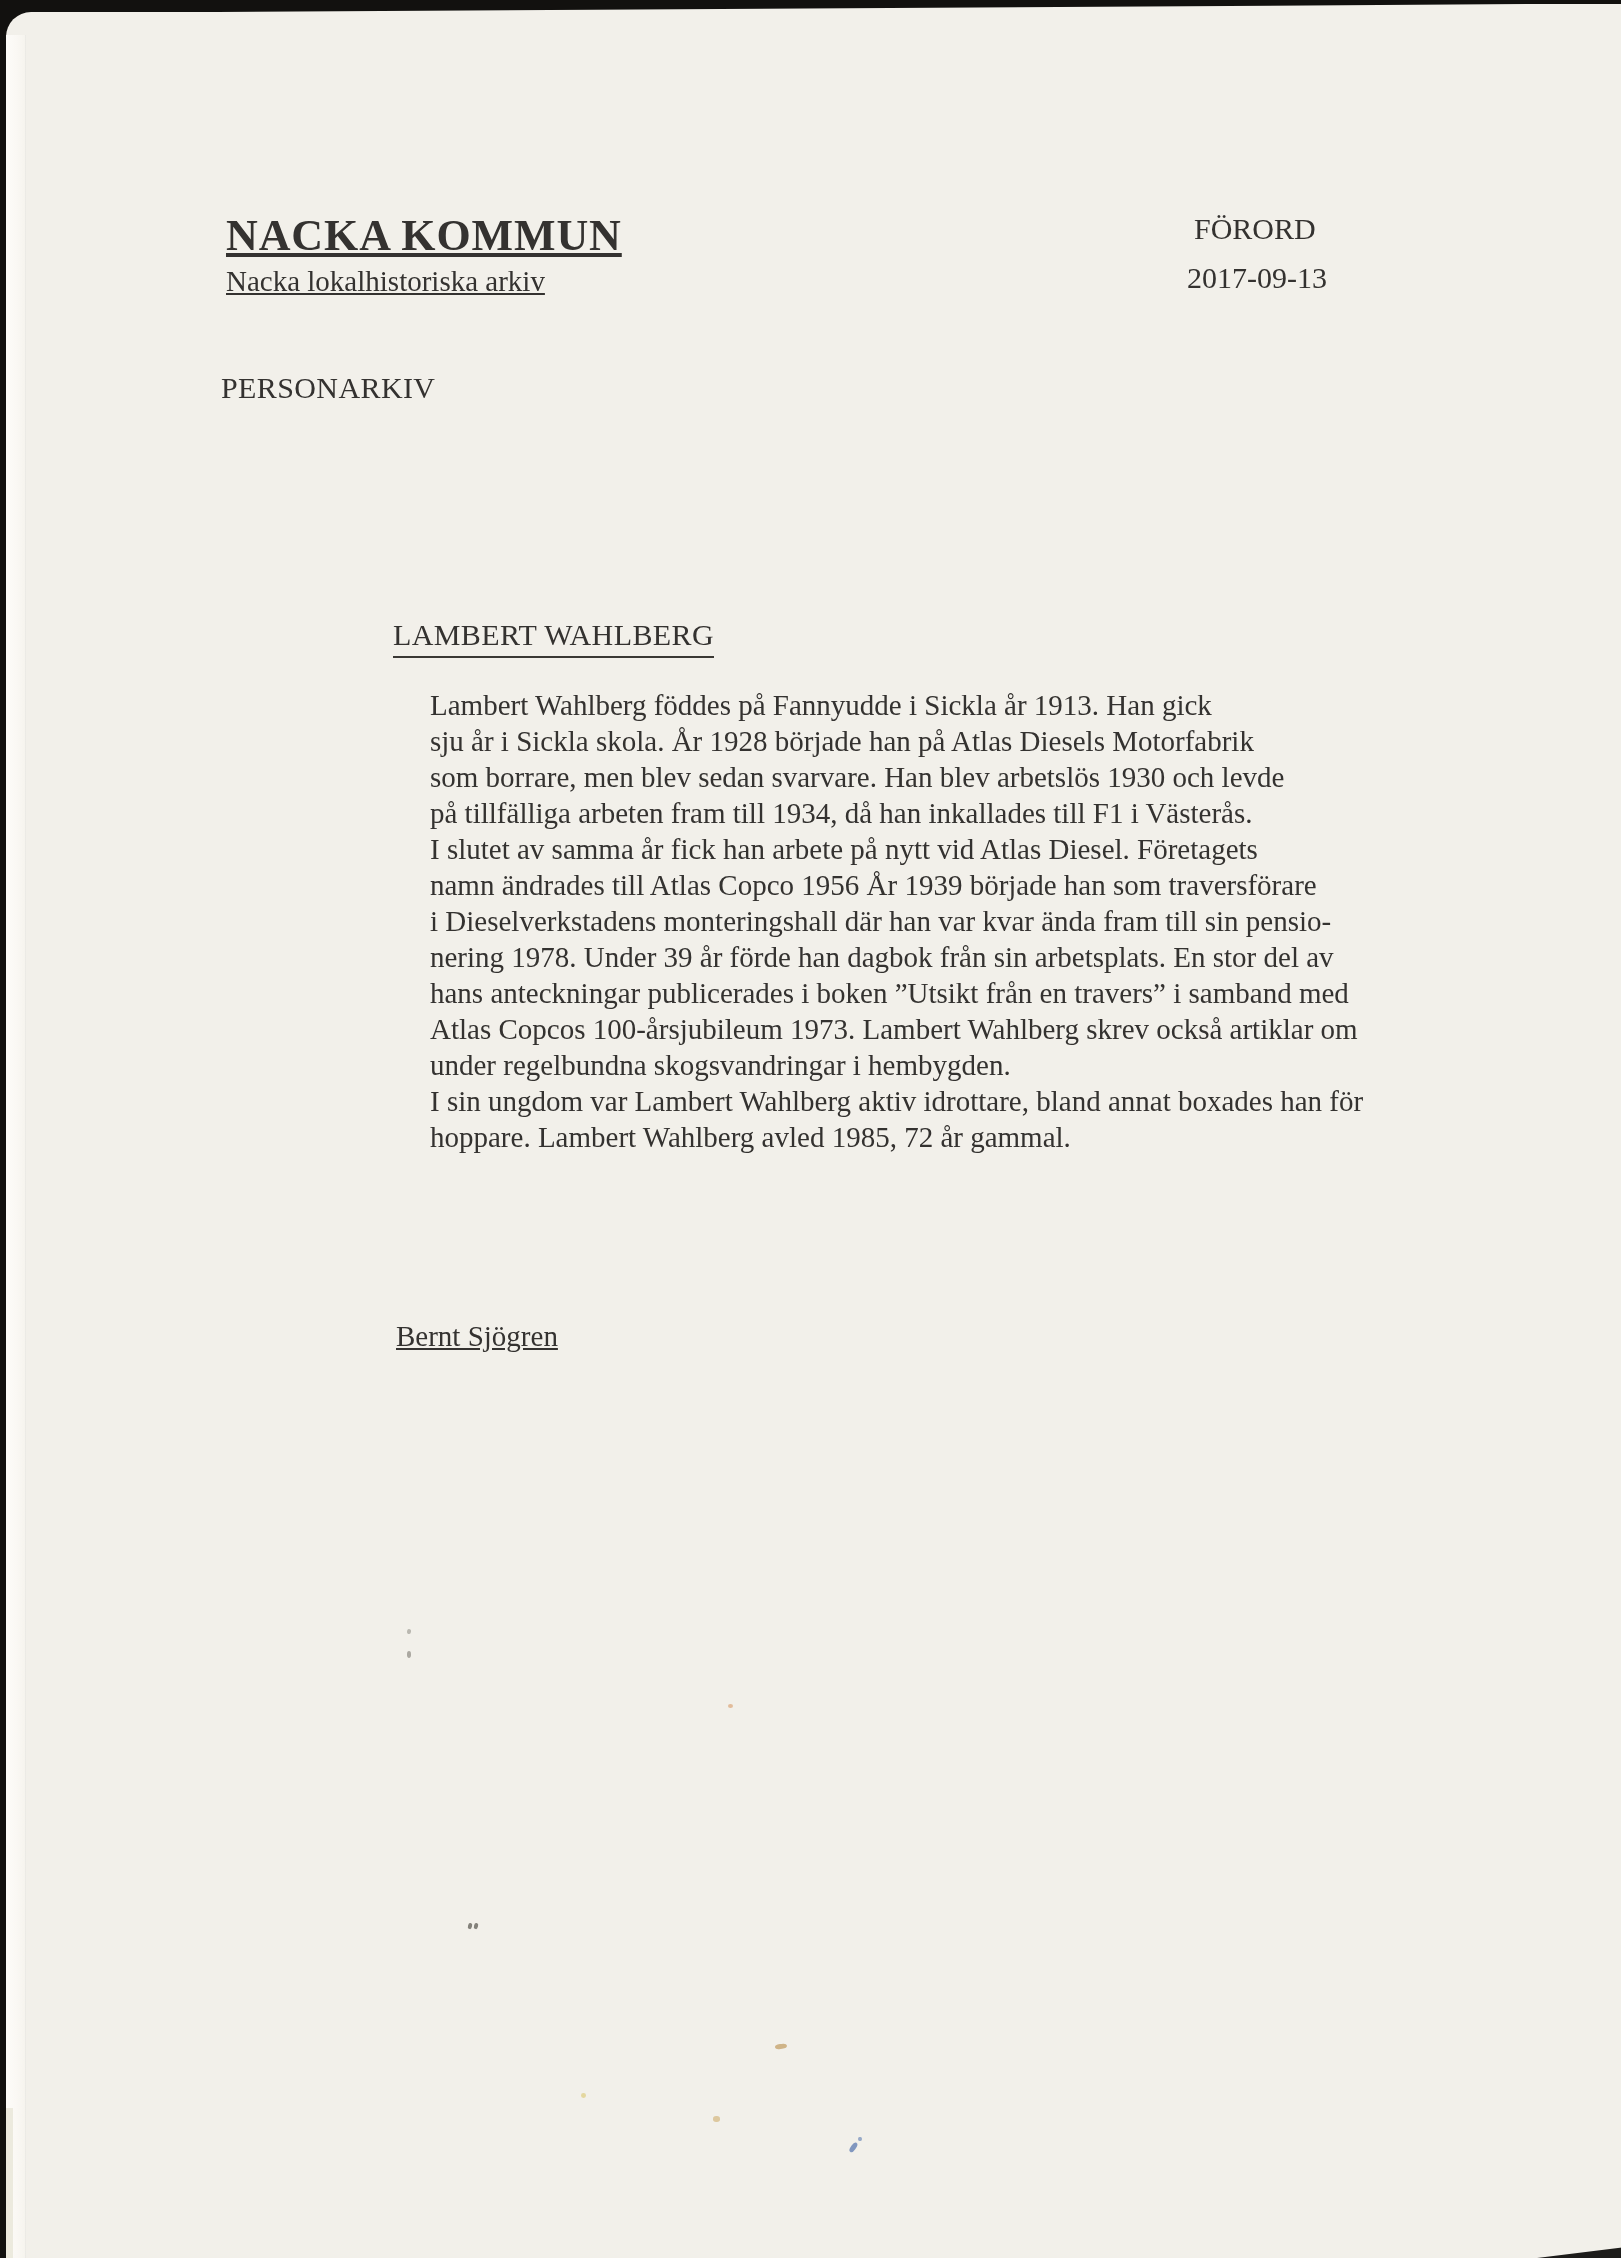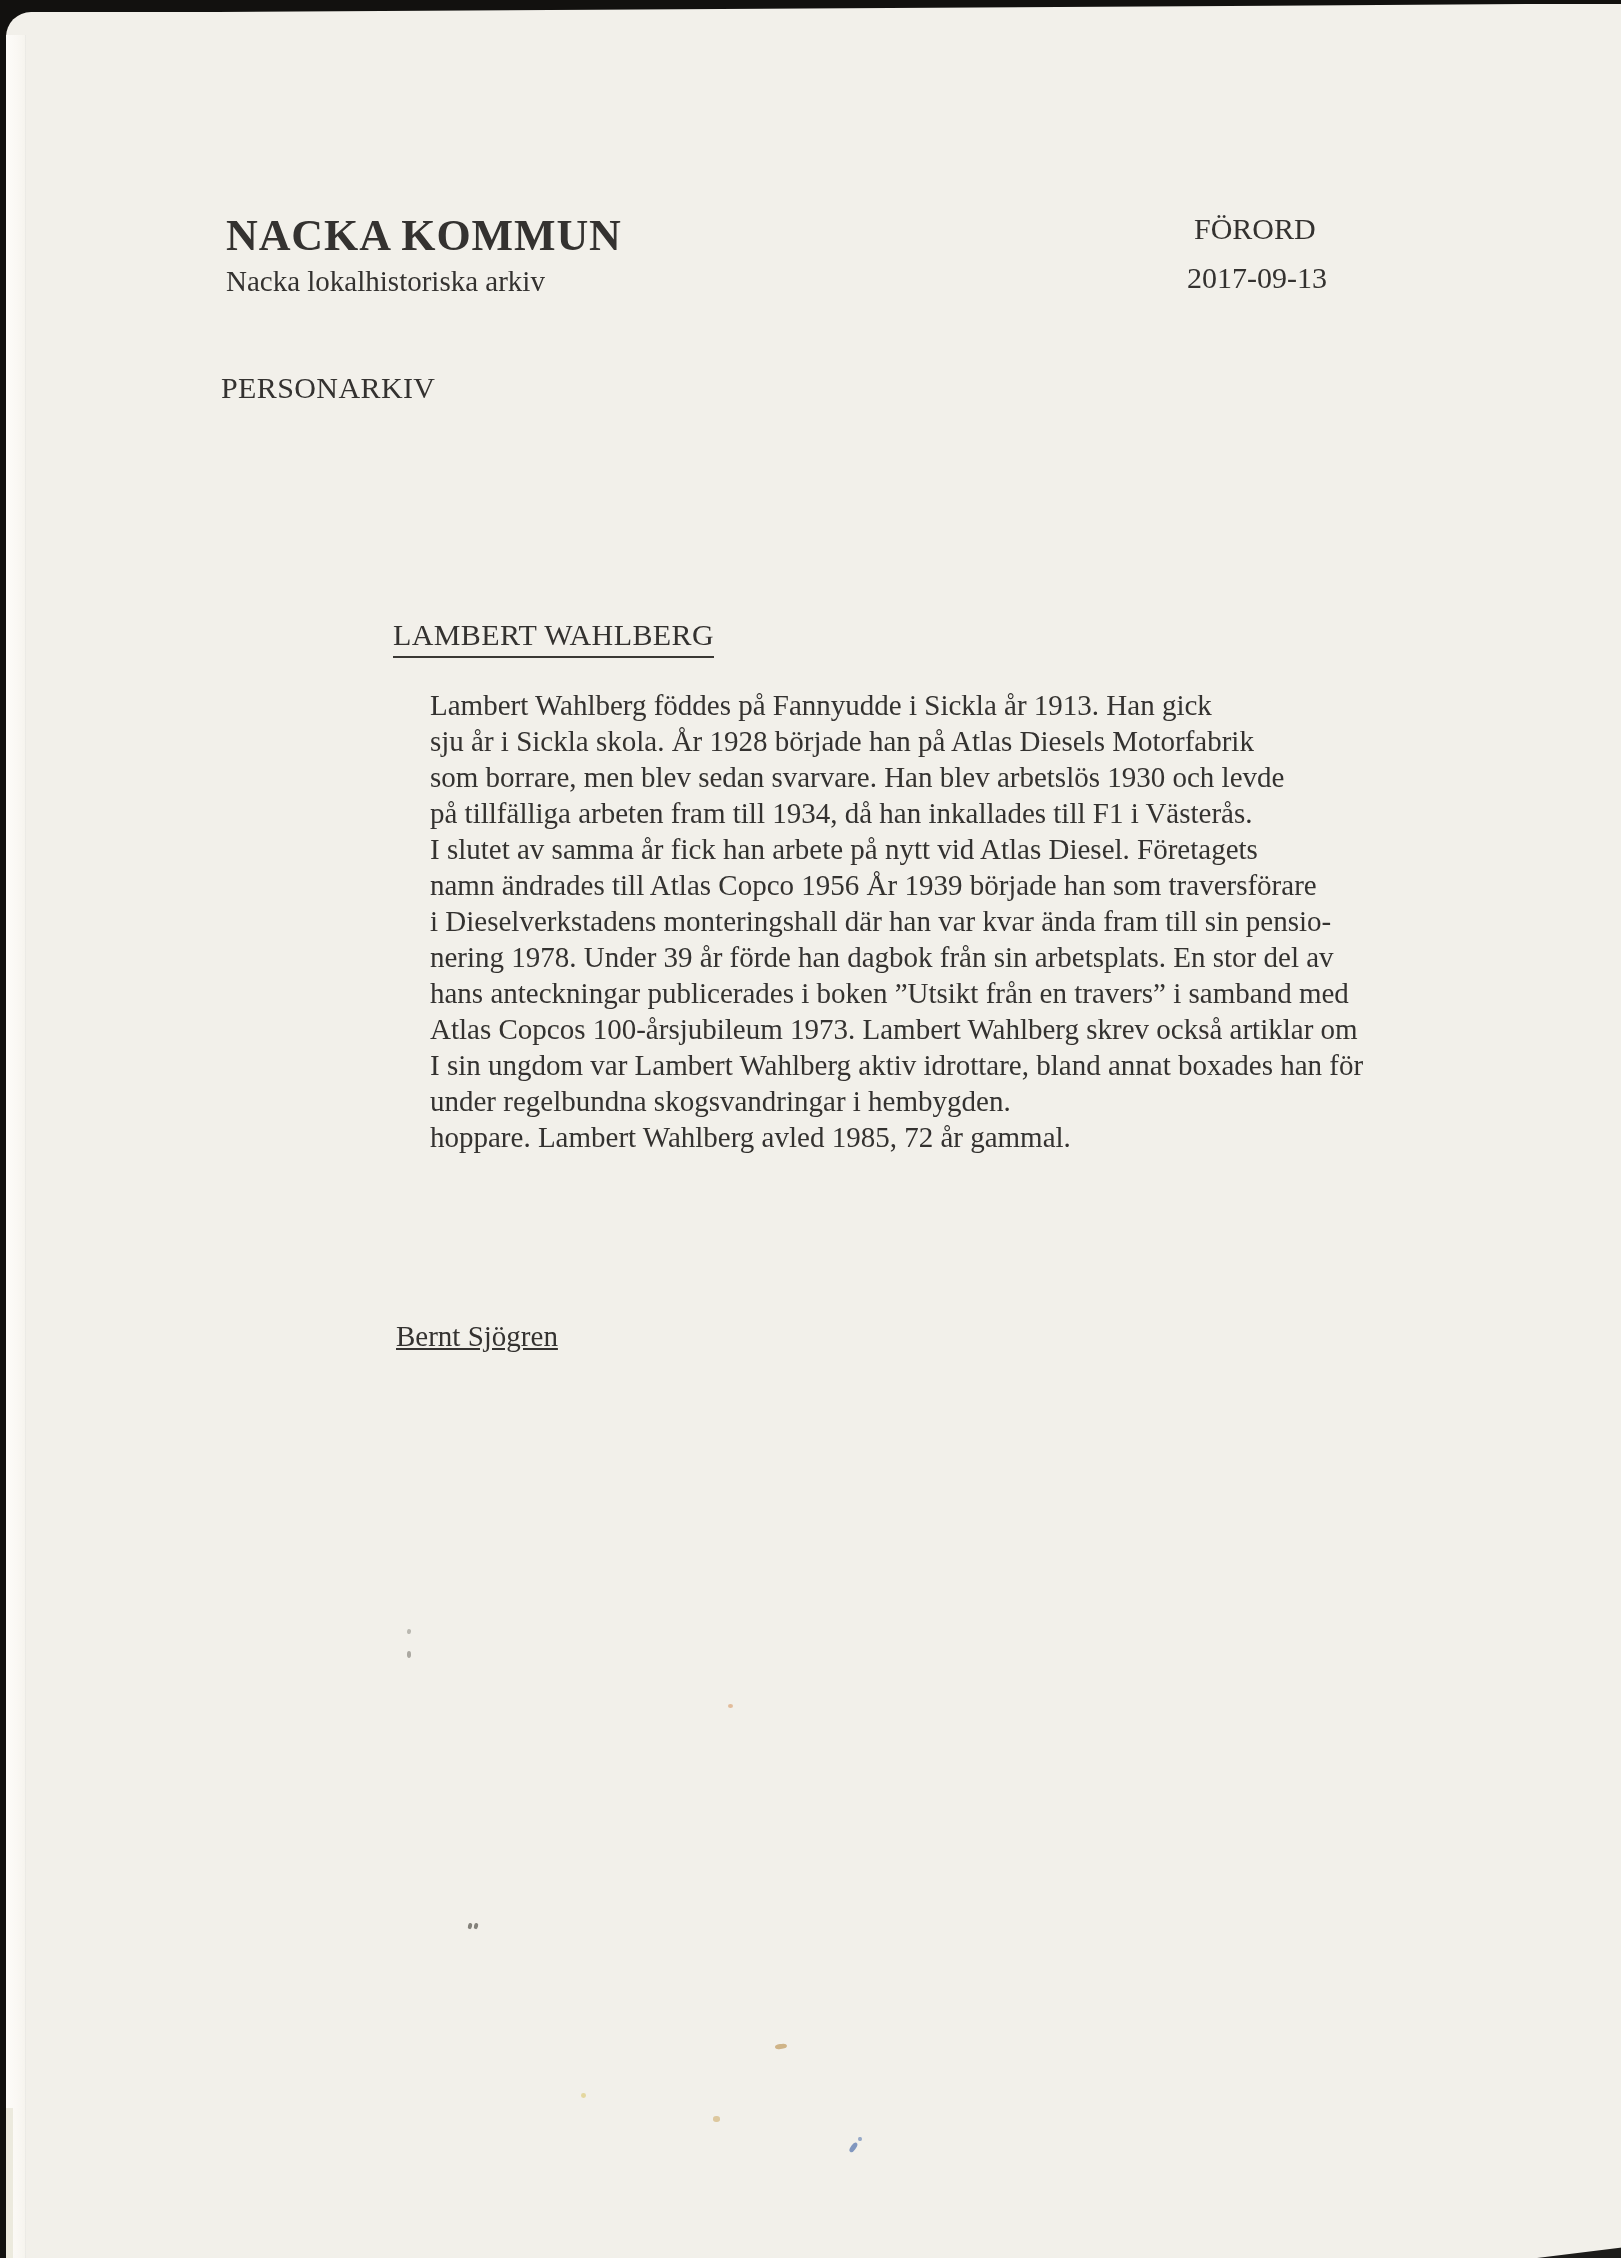--- a/index.html
+++ b/index.html
@@ -44,21 +44,21 @@
   .corner-br {
     position: absolute;
     right: 0; bottom: 0; width: 85px; height: 10.6px;
     background: #1d1c1a;
     clip-path: polygon(100% 0, 100% 100%, 0 100%);
   }
   .txt { color: var(--ink, #343230); }
 
   .header-left {
     position: absolute;
-    left: 226px; top: 214px;
+    left: 226px; top: 214px; text-decoration: underline;
   }
   .org-name {
     font-size: 44px;
     font-weight: bold;
     letter-spacing: 0.9px;
     line-height: 44px;
     white-space: nowrap;
   }
   .org-subtitle {
     font-size: 29px;
@@ -138,22 +138,22 @@
       <div class="body-line">Lambert Wahlberg föddes på Fannyudde i Sickla år 1913. Han gick</div>
       <div class="body-line">sju år i Sickla skola. År 1928 började han på Atlas Diesels Motorfabrik</div>
       <div class="body-line">som borrare, men blev sedan svarvare. Han blev arbetslös 1930 och levde</div>
       <div class="body-line">på tillfälliga arbeten fram till 1934, då han inkallades till F1 i Västerås.</div>
       <div class="body-line">I slutet av samma år fick han arbete på nytt vid Atlas Diesel. Företagets</div>
       <div class="body-line">namn ändrades till Atlas Copco 1956 År 1939 började han som traversförare</div>
       <div class="body-line">i Dieselverkstadens monteringshall där han var kvar ända fram till sin pensio-</div>
       <div class="body-line">nering 1978. Under 39 år förde han dagbok från sin arbetsplats. En stor del av</div>
       <div class="body-line">hans anteckningar publicerades i boken ”Utsikt från en travers” i samband med</div>
       <div class="body-line">Atlas Copcos 100-årsjubileum 1973. Lambert Wahlberg skrev också artiklar om</div>
+      <div class="body-line">under regelbundna skogsvandringar i hembygden.</div>
       <div class="body-line">I sin ungdom var Lambert Wahlberg aktiv idrottare, bland annat boxades han för</div>
-      <div class="body-line">under regelbundna skogsvandringar i hembygden.</div>
       <div class="body-line">hoppare. Lambert Wahlberg avled 1985, 72 år gammal.</div>
     </div>
 
   <div class="signature txt">Bernt Sjögren</div>
 
   <div id="artifacts-layer">
       <span class="speck" style="left: 407px; top: 1629px; width: 3.5px; height: 5.3px; background: rgb(141, 138, 129); opacity: 0.55; transform: rotate(10deg);"></span>
       <span class="speck" style="left: 407px; top: 1651px; width: 4.4px; height: 7px; background: rgb(123, 120, 111); opacity: 0.6; transform: rotate(0deg);"></span>
       <span class="speck" style="left: 728px; top: 1704px; width: 5.3px; height: 4.4px; background: rgb(215, 154, 102); opacity: 0.6; transform: rotate(0deg);"></span>
       <span class="speck" style="left: 468px; top: 1923px; width: 3.5px; height: 6.2px; background: rgb(85, 82, 75); opacity: 0.7; transform: rotate(15deg);"></span>

